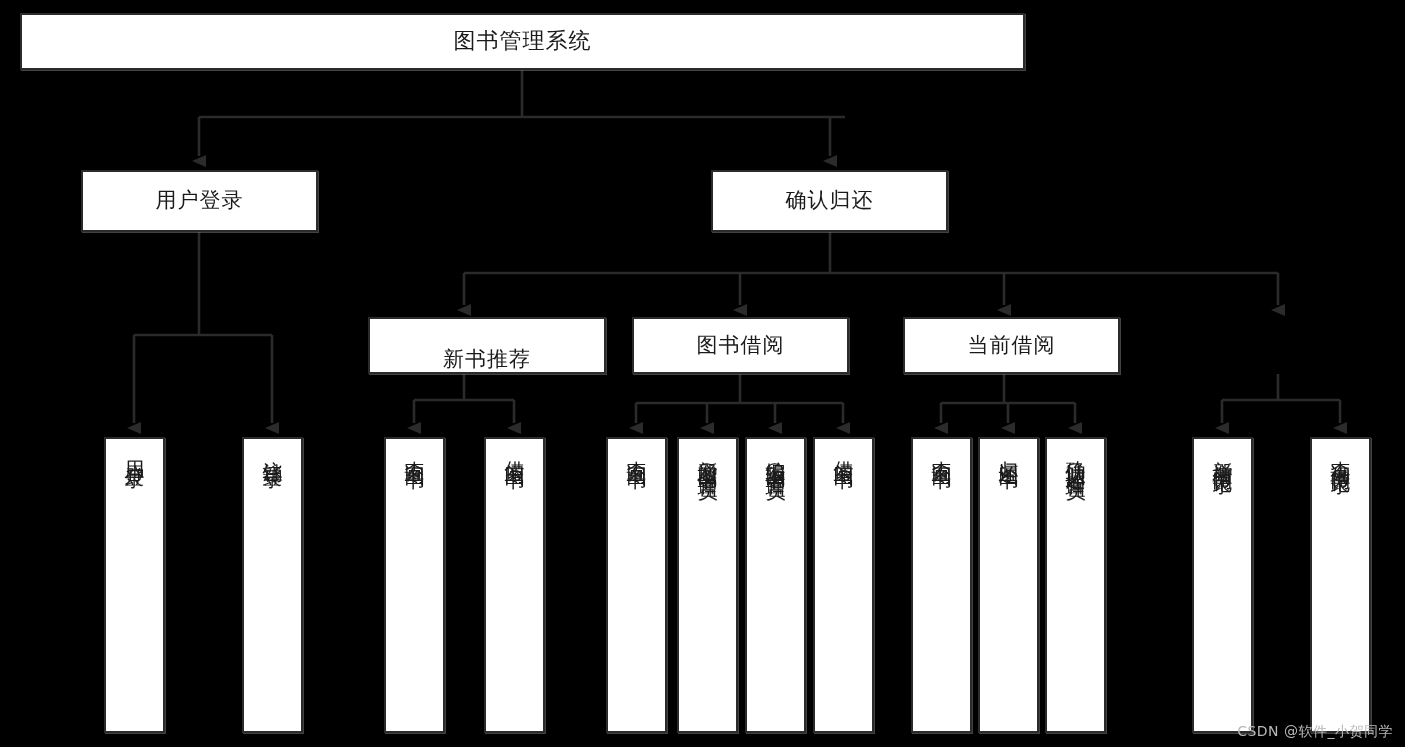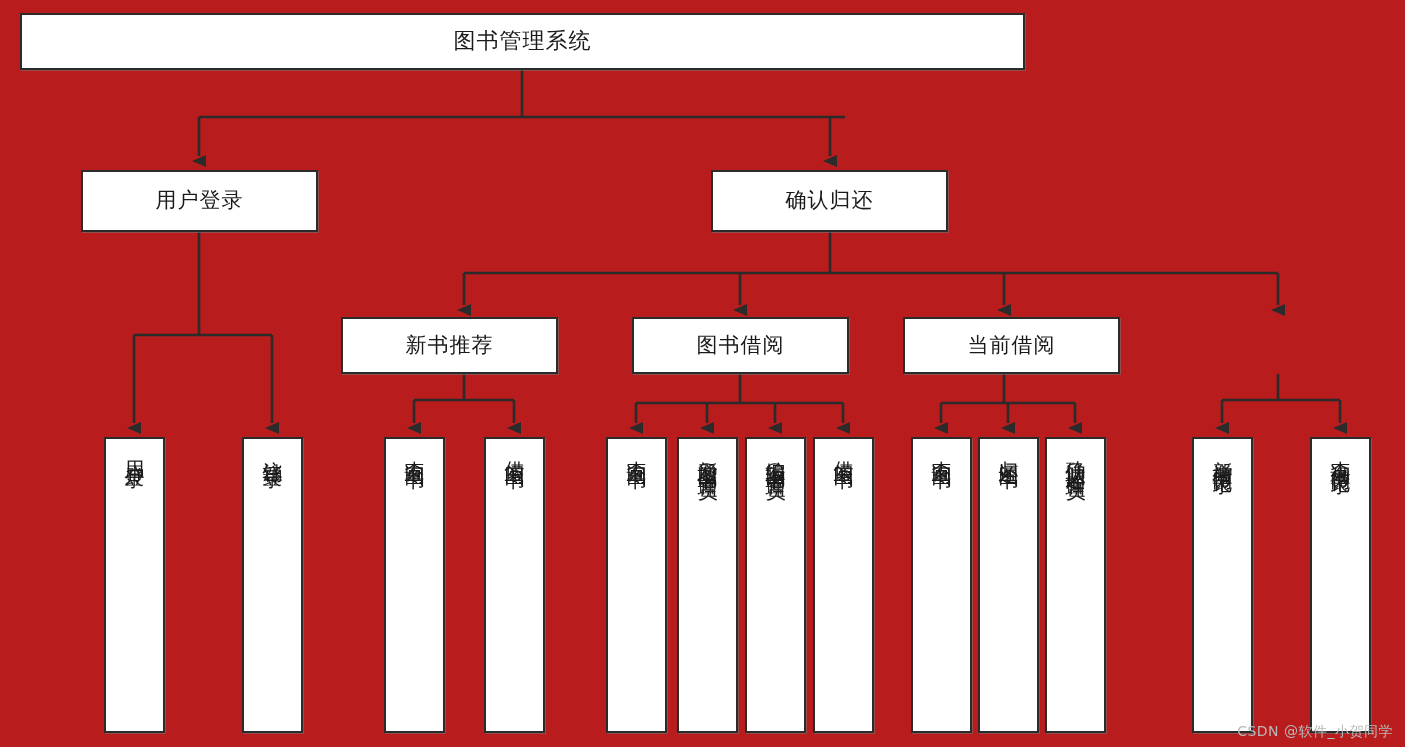--- a/index.html
+++ b/index.html
@@ -8,21 +8,21 @@
     padding: 0;
     background: #ffffff;
   }
   body {
     font-family: "DejaVu Sans", "Liberation Sans", sans-serif;
   }
   #diagram-root {
     position: relative;
     width: 1405px;
     height: 747px;
-    background: #b91c1c;
+    background: #000000;
     overflow: hidden;
     text-decoration: underline;
   }
   #edge-layer {
     position: absolute;
     left: 0;
     top: 0;
     width: 1405px;
     height: 747px;
     pointer-events: none;
@@ -130,21 +130,21 @@
     <span>图书管理系统</span>
   </div>
 
   <div class="node horizontal" style="left:81px; top:170px; width:237px; height:62px;">
     <span>用户登录</span>
   </div>
   <div class="node horizontal" style="left:711px; top:170px; width:237px; height:62px;">
     <span>确认归还</span>
   </div>
 
-  <div class="node horizontal" style="left:341px; top:317px; width:217px; height:57px;">
+  <div class="node horizontal" style="left:368px; top:317px; width:238px; height:57px;align-items:flex-end;">
     <span>新书推荐</span>
   </div>
   <div class="node horizontal" style="left:903px; top:317px; width:217px; height:57px;">
     <span>当前借阅</span>
   </div>
   <div class="node horizontal" style="left:632px; top:317px; width:217px; height:57px;">
     <span>图书借阅</span>
   </div>
 
   <div class="node vertical" style="left:104px; top:437px; width:61px; height:296px;">

